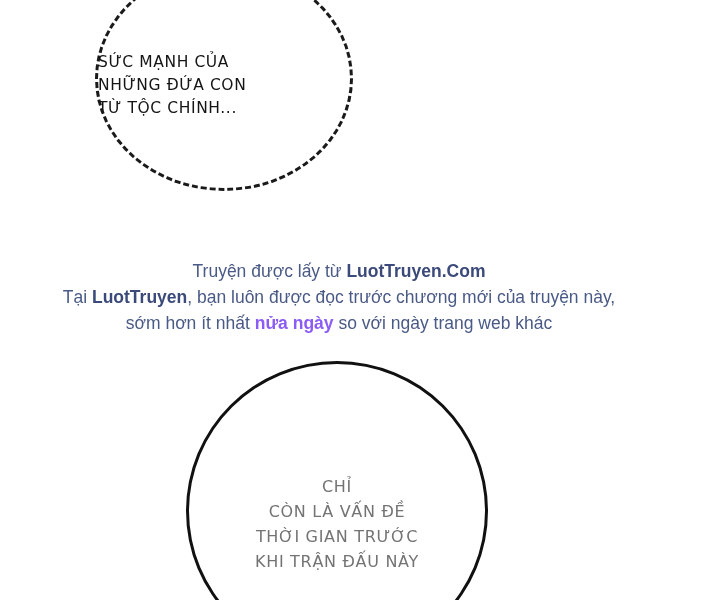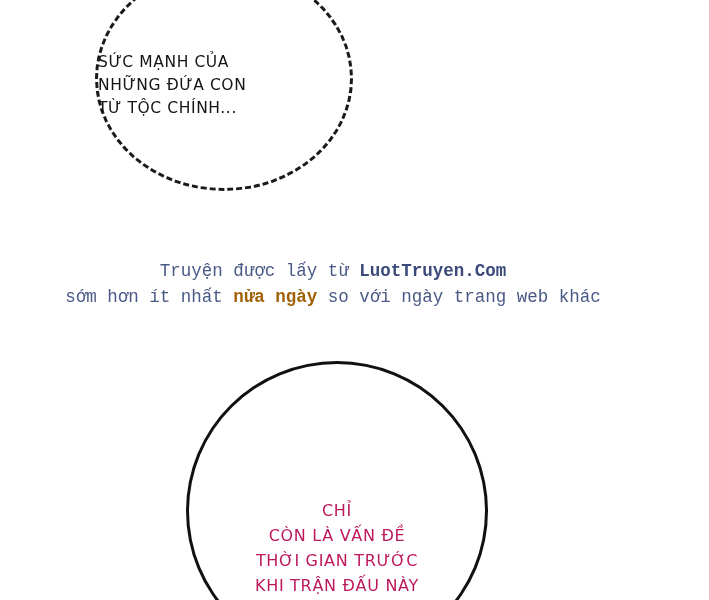--- a/index.html
+++ b/index.html
@@ -46,37 +46,37 @@
     line-height: 23px;
     letter-spacing: 0.6px;
     color: #141414;
     font-weight: 500;
     white-space: pre-line;
   }
 
   
   .promo {
     position: absolute;
-    left: 8px;
+    left: 14px;
     top: 258px;
     width: 650px;
     text-align: center;
     color: #4a5a86;
-    font-family: Liberation Mono, monospace;
+    font-family: Liberation Sans, sans-serif;
     font-size: 17.5px;
     line-height: 26px;
   }
   .promo .line { display: block; white-space: nowrap; }
   .promo .brand {
     font-weight: bold;
     color: #3b4a7a;
   }
   .promo .emph {
     font-weight: bold;
-    color: #a16207;
+    color: #8b5cf6;
   }
 
   
   .bubble-solid {
     position: absolute;
     left: 186px;
     top: 361px;
     width: 302px;
     height: 300px;
     border: 3.5px solid #111111;
@@ -88,24 +88,23 @@
   .bubble-solid-text {
     position: absolute;
     left: 186px;
     top: 474px;
     width: 302px;
     text-align: center;
     font-family: "DejaVu Sans", sans-serif;
     font-size: 16px;
     line-height: 25px;
     letter-spacing: 0.7px;
-    color: #be185d;
+    color: #737373;
     font-weight: 500;
     white-space: pre-line;
-    margin-top: 24px;
   }
 
   
   .corner-watermark {
     position: absolute;
     right: 10px;
     bottom: 6px;
     text-align: center;
     line-height: 1.15;
   }
@@ -134,20 +133,21 @@
 <div id="page">
 
   <div class="bubble-dashed">
     <div class="bubble-dashed-text">SỨC MẠNH CỦA
 NHỮNG ĐỨA CON
 TỪ TỘC CHÍNH...</div>
   </div>
 
   <div class="promo">
     <span class="line"><span>Truyện được lấy từ </span><span class="brand">LuotTruyen.Com</span></span>
+    <span class="line"><span>Tại </span><span class="brand">LuotTruyen</span><span>, bạn luôn được đọc trước chương mới của truyện này,</span></span>
     <span class="line"><span>sớm hơn ít nhất </span><span class="emph">nửa ngày</span><span> so với ngày trang web khác</span></span>
   </div>
 
   <div class="bubble-solid"></div>
   <div class="bubble-solid-text">CHỈ
 CÒN LÀ VẤN ĐỀ
 THỜI GIAN TRƯỚC
 KHI TRẬN ĐẤU NÀY</div>
 
 

